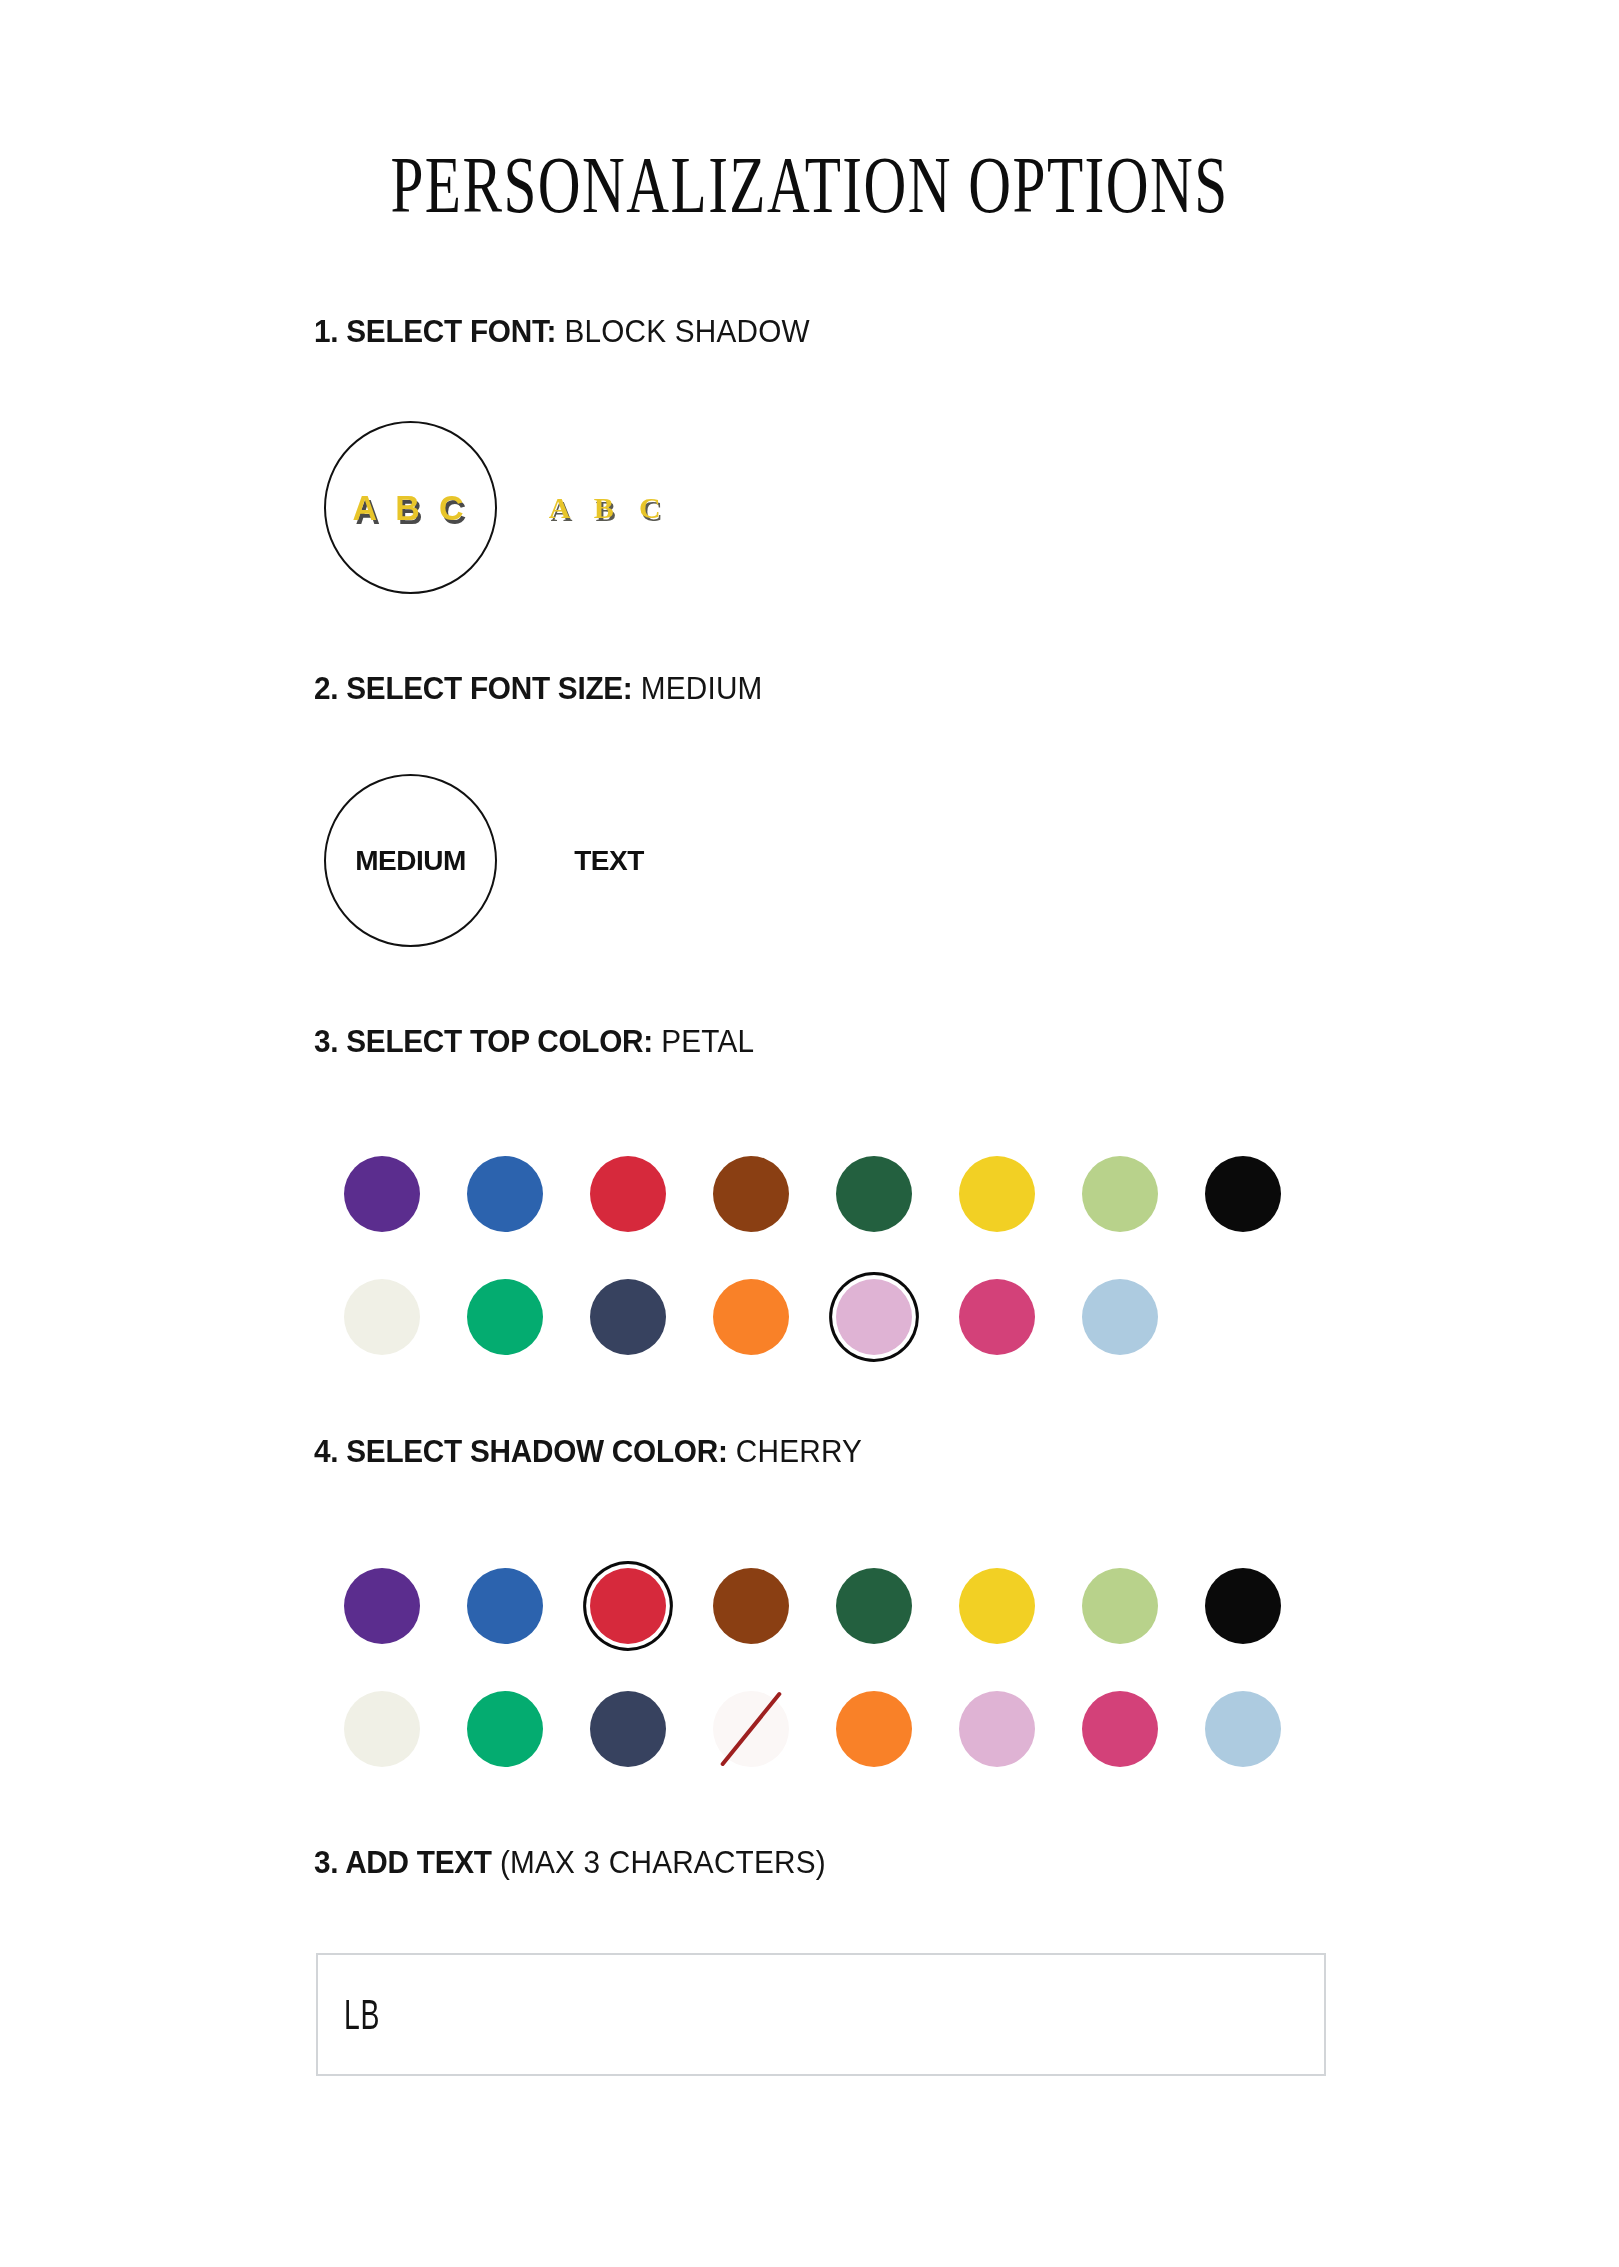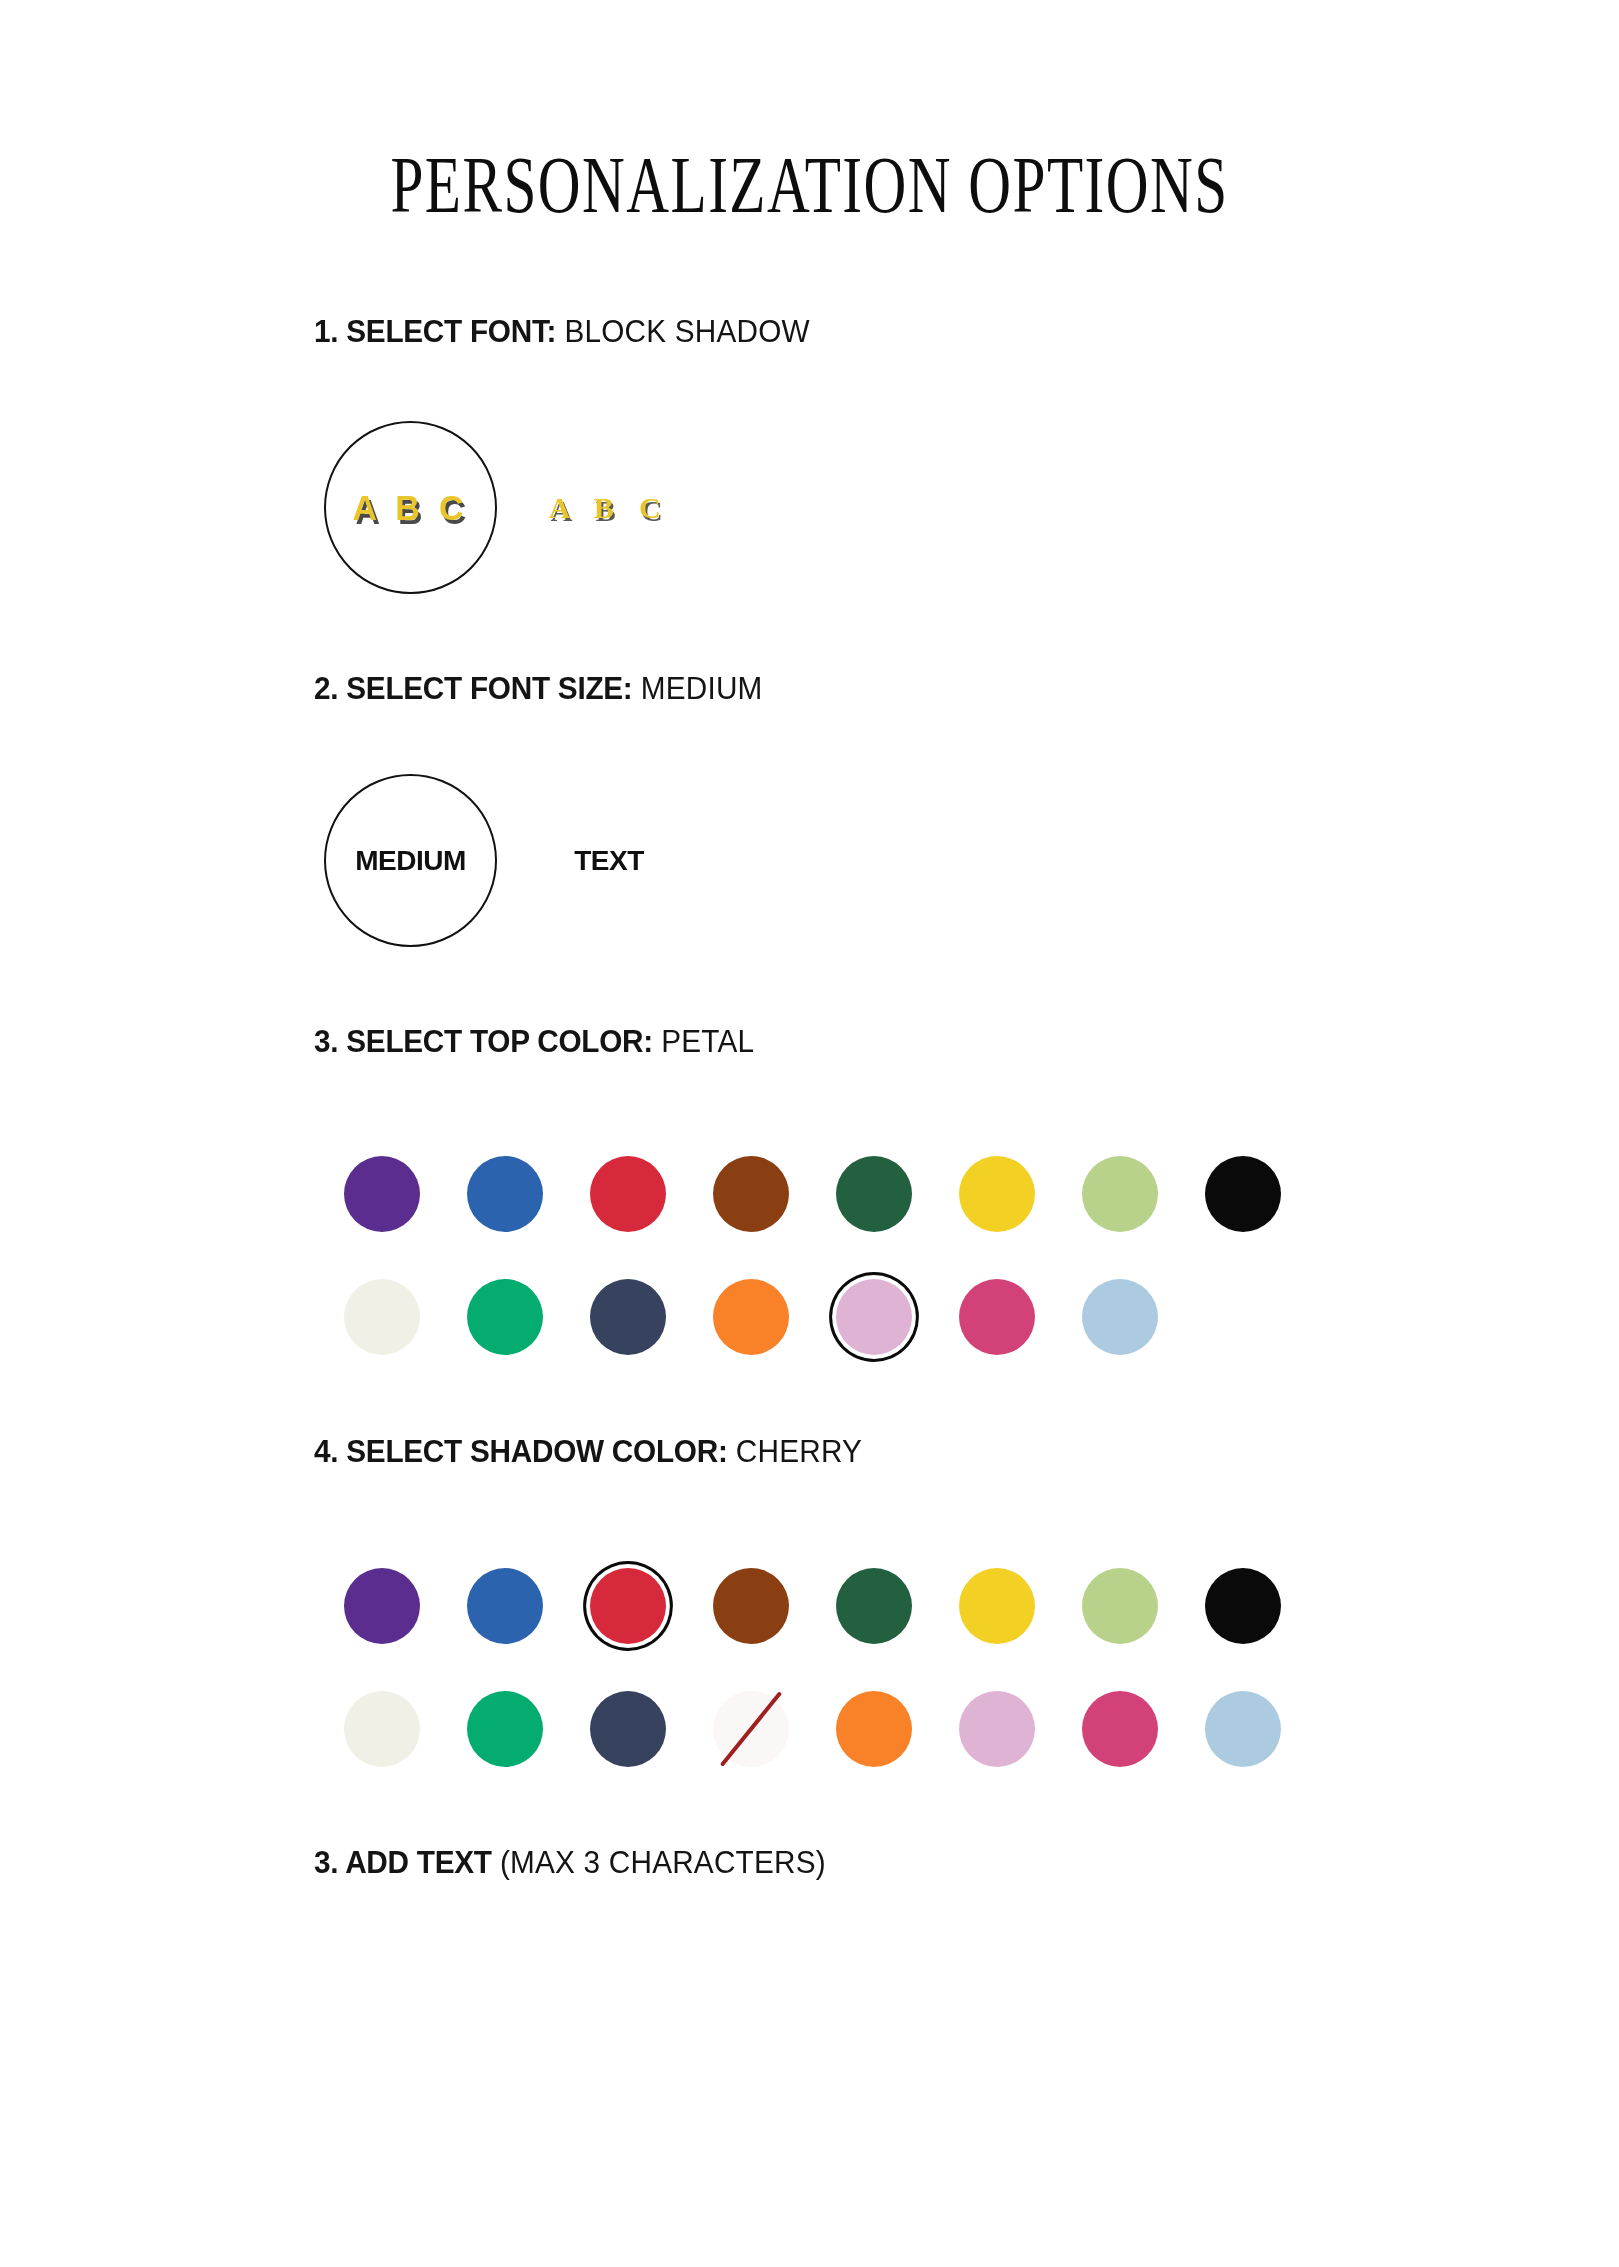--- a/index.html
+++ b/index.html
@@ -343,15 +343,18 @@
           <div class="swatch" style="background: rgb(173, 203, 224);"></div>
         </div>
       </div>
     </div>
 
   <div class="section-head" id="head-text">
     <span class="lead">3. ADD TEXT</span>
     <span class="val">(MAX 3 CHARACTERS)</span>
   </div>
 
+  <div class="text-field">
+    <span class="value">LB</span>
+  </div>
 
 </div>
 
 
 </body></html>

